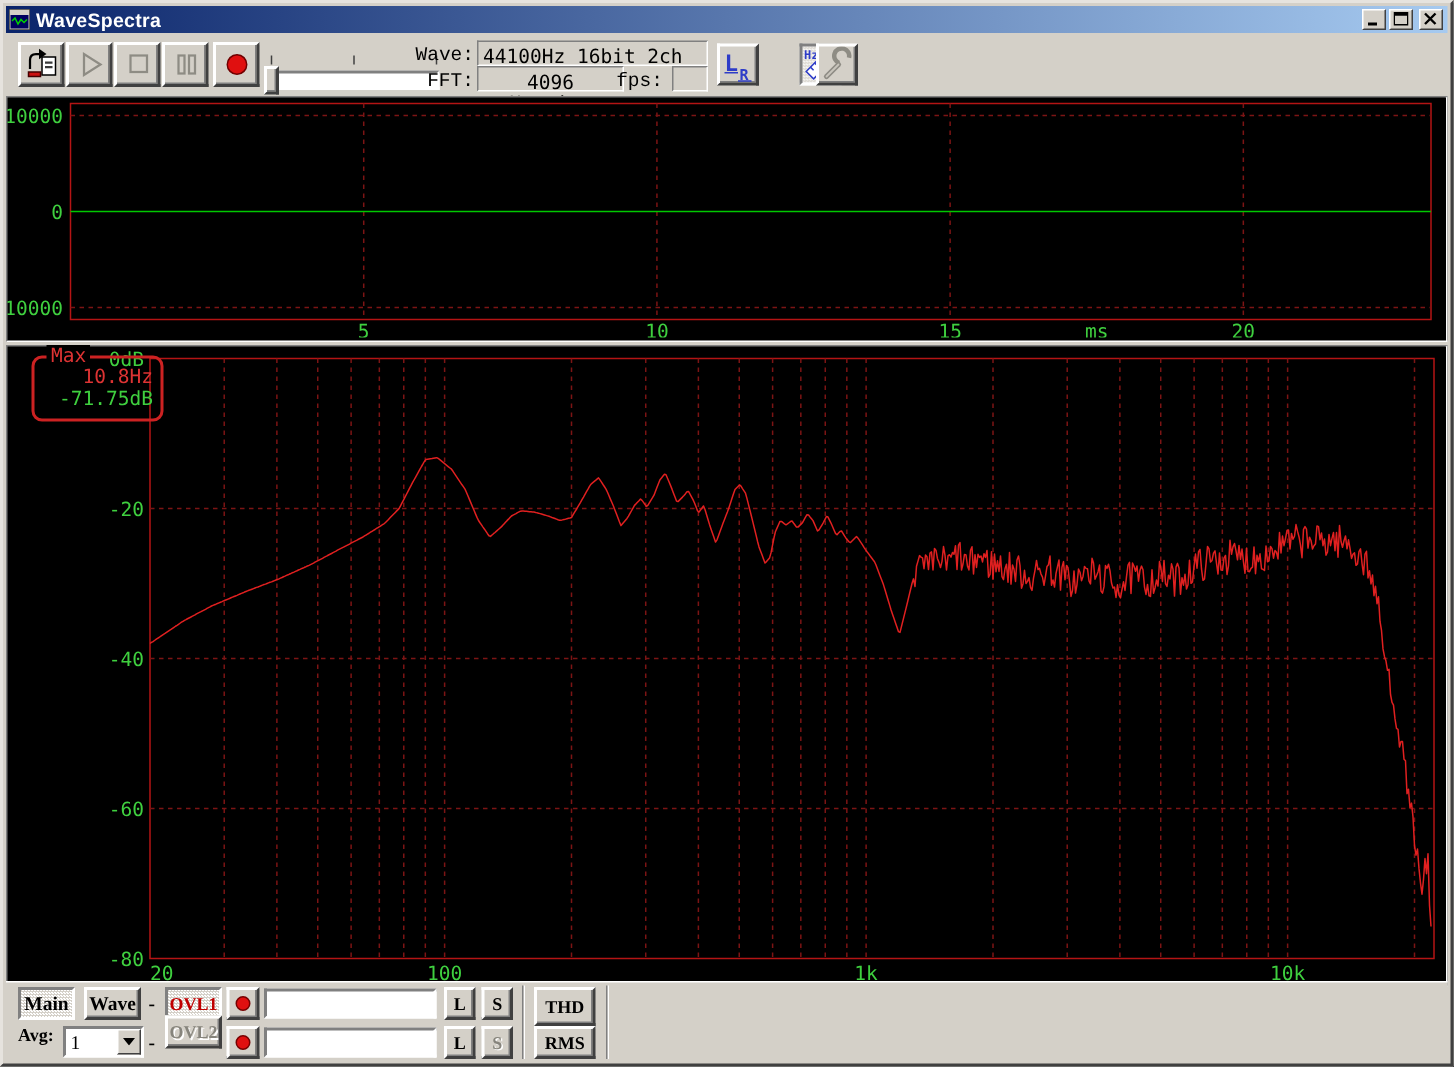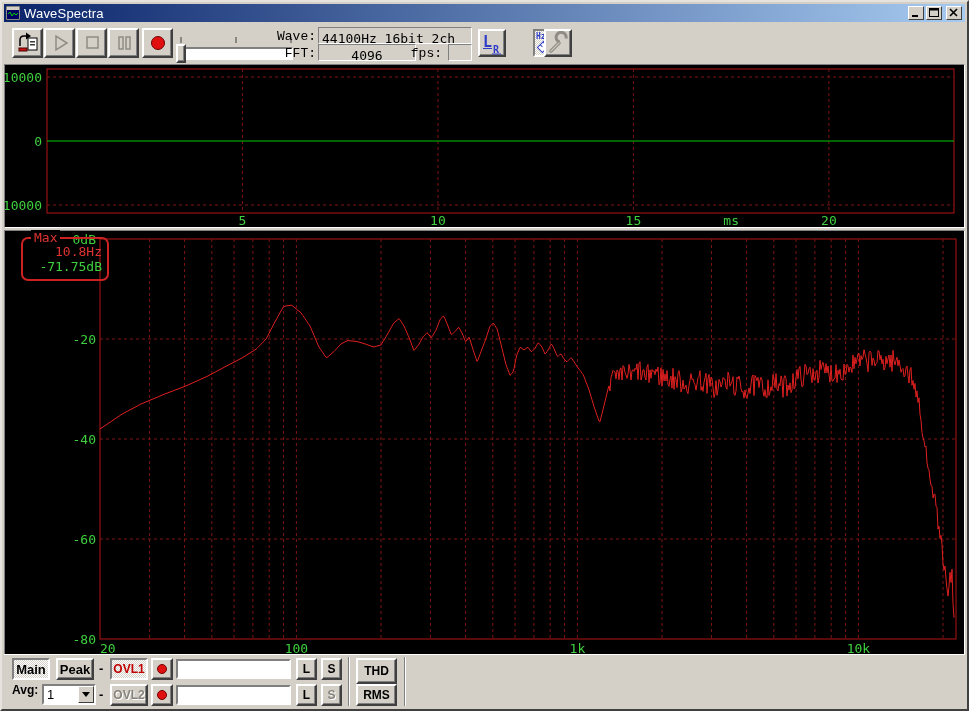--- a/index.html
+++ b/index.html
@@ -4,21 +4,21 @@
 <style>
   html,body{margin:0;padding:0;background:#808080;}
   *{box-sizing:border-box;}
   .window{position:relative;width:969px;height:711px;background:#d4d0c8;
     border:2px solid;border-color:#e6e3de #404040 #404040 #e6e3de;
     font-family:"Liberation Sans",sans-serif;overflow:hidden;}
   
   .titlebar{position:absolute;left:2px;top:2px;right:2px;height:18px;
     background:linear-gradient(to right,#0a246a,#a6caf0);
     display:flex;align-items:center;padding:0 2px;}
-  .title-text{color:#fff;font-weight:normal;font-size:13px;margin-left:4px;letter-spacing:0.2px;}
+  .title-text{color:#fff;font-weight:bold;font-size:13px;margin-left:4px;letter-spacing:0.2px;}
   .tb-ctrl{position:absolute;right:3px;top:2px;display:flex;}
   .tb-btn{width:16px;height:14px;background:#d4d0c8;margin-left:2px;
     border:1px solid;border-color:#fff #404040 #404040 #fff;
     display:flex;align-items:center;justify-content:center;padding:0;}
   
   .raised{background:#d4d0c8;border:2px solid;border-color:#ffffff #404040 #404040 #ffffff;
     box-shadow:inset -1px -1px 0 #808080;}
   .checked{background-image:repeating-conic-gradient(#ffffff 0% 25%,#d4d0c8 0% 50%);
     background-size:2px 2px;border:2px solid;border-color:#808080 #ffffff #ffffff #808080;
     box-shadow:none;}
@@ -43,21 +43,21 @@
   .maxbox{position:absolute;left:16px;top:6px;width:88px;height:44px;
     border:2px solid #cc2222;border-radius:7px;}
   .maxbox-title{position:absolute;top:-9px;left:8px;background:#000;padding:0 3px;
     color:#dd3333;font:13px "DejaVu Sans Mono",monospace;}
   .maxline{text-align:right;padding-right:5px;font:13px "DejaVu Sans Mono",monospace;line-height:15px;}
   .maxline.red{color:#dd3333;margin-top:5px;}
   .maxline.green{color:#3fd03f;}
   
   .bottombar{position:absolute;left:2px;right:2px;bottom:2px;height:53px;background:#d4d0c8;
     border-top:1px solid #fff;}
-  .bottombar > *{position:absolute;}
+  .bottombar > *{position:absolute;font-family:Liberation Serif, serif;}
   .groove{width:2px;border-left:1px solid #808080;border-right:1px solid #fff;}
   .dot{width:10px;height:10px;border-radius:50%;background:#e01010;border:1px solid #700;}
   .ovl-field{position:absolute;width:115px;height:20px;font:12px "Liberation Sans",sans-serif;padding:0 3px;}
   .dash-label{font-weight:bold;font-size:13px;color:#000;}
   .combo{display:flex;align-items:stretch;background:#fff;}
   .combo-val{flex:1;font-size:13px;padding:1px 0 0 3px;color:#000;}
   .combo-btn{width:16px;background:#d4d0c8;border:1px solid;
     border-color:#fff #404040 #404040 #fff;display:flex;align-items:center;justify-content:center;}
   svg text{font-family:"DejaVu Sans Mono",monospace;}
 </style>
@@ -239,21 +239,21 @@
       </svg>
     <div class="maxbox">
       <span class="maxbox-title">Max</span>
       <div class="maxline red">10.8Hz</div>
       <div class="maxline green">-71.75dB</div>
     </div>
   </div>
 
   <div class="bottombar">
     <button class="btn checked" style="left:8px;top:3px;width:38px;height:22px;font-size:13px">Main</button>
-    <button class="btn raised" style="left:52px;top:3px;width:38px;height:22px;font-size:13px">Peak</button>
+    <button class="btn raised" style="left:52px;top:3px;width:38px;height:22px;font-size:13px">Wave</button>
     <span class="dash-label" style="left:95px;top:6px">-</span>
     <button class="btn checked" style="left:106px;top:3px;width:38px;height:22px;color:#c00000">OVL1</button>
     <button class="btn raised" style="left:147px;top:3px;width:22px;height:22px">
         <span class="dot"></span>
       </button>
     <input class="sunken ovl-field" style="left: 172px; top: 4px;" value="">
     <button class="btn raised" style="left:292px;top:3px;width:21px;height:22px">L</button>
     <button class="btn raised" style="left:317px;top:3px;width:21px;height:22px">S</button>
     <div class="groove" style="left:344px;top:2px;height:49px"></div>
     <button class="btn raised" style="left:352px;top:3px;width:41px;height:26px">THD</button>
@@ -262,21 +262,21 @@
     <span class="dash-label" style="left:8px;top:28px;font-size:12px">Avg:</span>
     <div class="combo sunken" style="left:38px;top:29px;width:54px;height:21px">
       <span class="combo-val">1</span>
       <span class="combo-btn">
         <svg width="8" height="5">
             <polygon points="0,0 8,0 4,5" fill="#000"></polygon>
           </svg>
       </span>
     </div>
     <span class="dash-label" style="left:95px;top:32px">-</span>
-    <button class="btn raised disabled-text" style="left:106px;top:29px;width:38px;height:22px">OVL2</button>
+    <button class="btn raised disabled-text" style="left:106px;top:22px;width:38px;height:22px">OVL2</button>
     <button class="btn raised" style="left:147px;top:29px;width:22px;height:22px">
         <span class="dot"></span>
       </button>
     <input class="sunken ovl-field" style="left: 172px; top: 30px;" value="">
     <button class="btn raised" style="left:292px;top:29px;width:21px;height:22px">L</button>
     <button class="btn raised disabled-text" style="left:317px;top:29px;width:21px;height:22px">S</button>
     <button class="btn raised" style="left:352px;top:29px;width:41px;height:22px">RMS</button>
   </div>
 
 </div>

